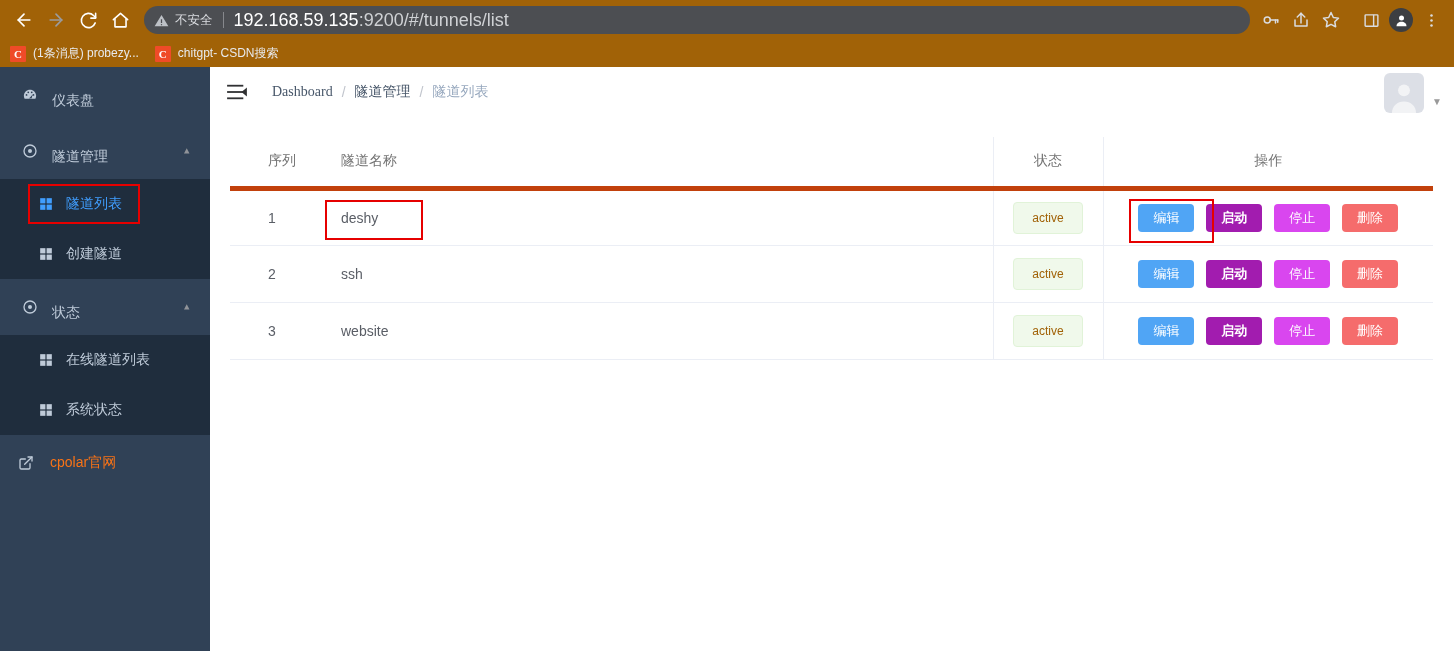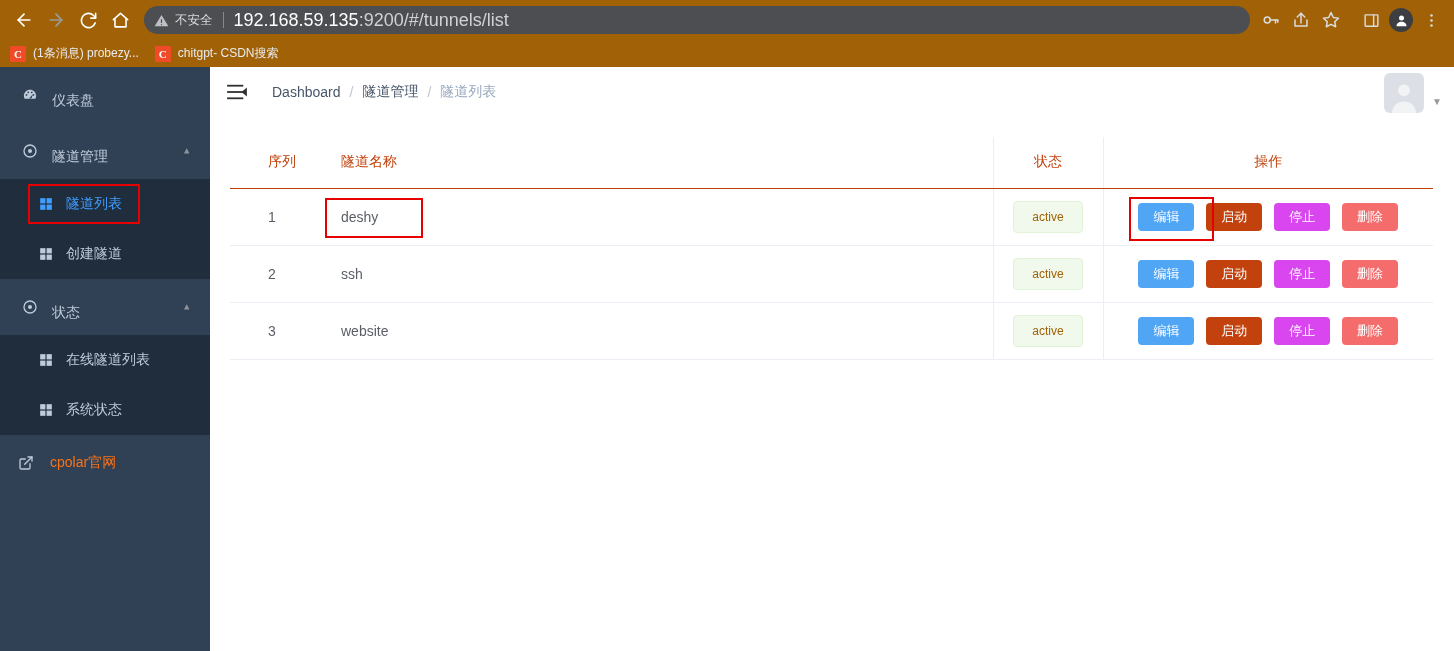--- a/index.html
+++ b/index.html
@@ -198,21 +198,21 @@
     padding: 0 0 0 16px;
     position: relative;
   }
   .hamburger { width: 22px; height: 18px; flex: 0 0 auto; display:flex; align-items:center; }
   .breadcrumb {
     margin-left: 24px;
     font-size: 14px;
     display: flex;
     align-items: center;
   }
-  .bc-item { color: #97a8be; }
+  .bc-item { color: #97a8be; font-family: Liberation Serif, serif; }
   .bc-item.link { color: #475669; }
   .bc-sep { margin: 0 9px; color: #c0c4cc; }
   .right-menu {
     position: absolute;
     right: 12px; top: 6px;
     display: flex; align-items: center;
   }
   .user-avatar {
     width: 40px; height: 40px;
     border-radius: 6px;
@@ -230,22 +230,22 @@
   table.tunnels {
     width: 1203px;
     border-collapse: collapse;
     font-size: 14px;
     color: #5a5e66;
     table-layout: fixed;
   }
   table.tunnels thead th {
     height: 51px;
     font-weight: normal;
-    color: #c2410c;
-    border-bottom: 1px solid #c2410c;
+    color: #737373;
+    border-bottom: 5px solid #c2410c;
     text-align: left;
     padding: 0 10px;
   }
   table.tunnels thead th.c-idx { width: 95px; padding-left: 38px; }
   table.tunnels thead th.c-name { width: 668px; padding-left: 16px; }
   table.tunnels thead th.c-state { width: 110px; text-align: center; border-left: 1px solid #ebeef5; }
   table.tunnels thead th.c-ops { width: 330px; text-align: center; border-left: 1px solid #ebeef5; }
 
   table.tunnels tbody td {
     height: 57px;
@@ -277,21 +277,21 @@
     color: #fff;
     font-size: 13px;
     height: 28px;
     line-height: 28px;
     padding: 0 15px;
     margin: 0 4px;
     font-family: "Liberation Sans", sans-serif;
     vertical-align: middle;
   }
   .btn-primary { background: #50a5f5; }
-  .btn-success { background: #c2410c; }
+  .btn-success { background: #a21caf; font-weight: bold; }
   .btn-info    { background: #d946ef; }
   .btn-danger  { background: #f56c6c; }
 
   .name-hl { left: 0px; top: 9px; width: 98px; height: 40px; }
   .ops-hl  { left: 25px; top: 8px; width: 85px; height: 44px; }
 </style>
 </head>
 <body>
 
 <div class="browser-chrome">

